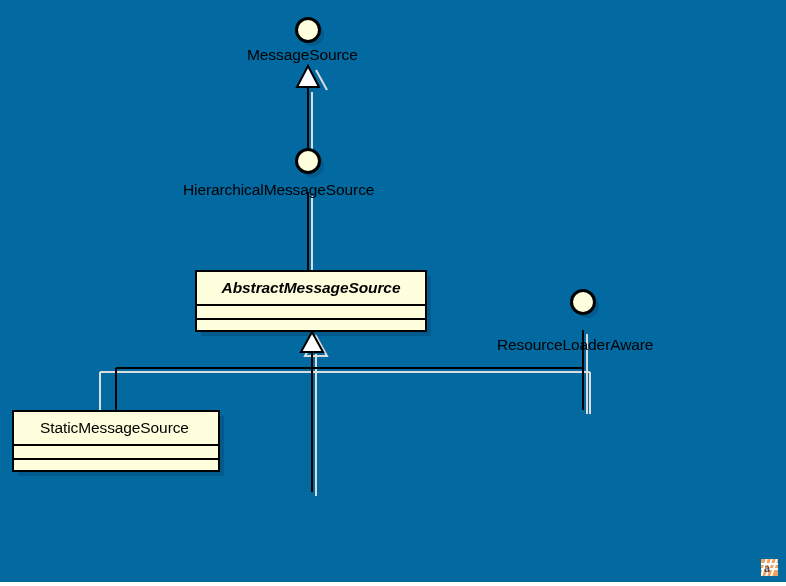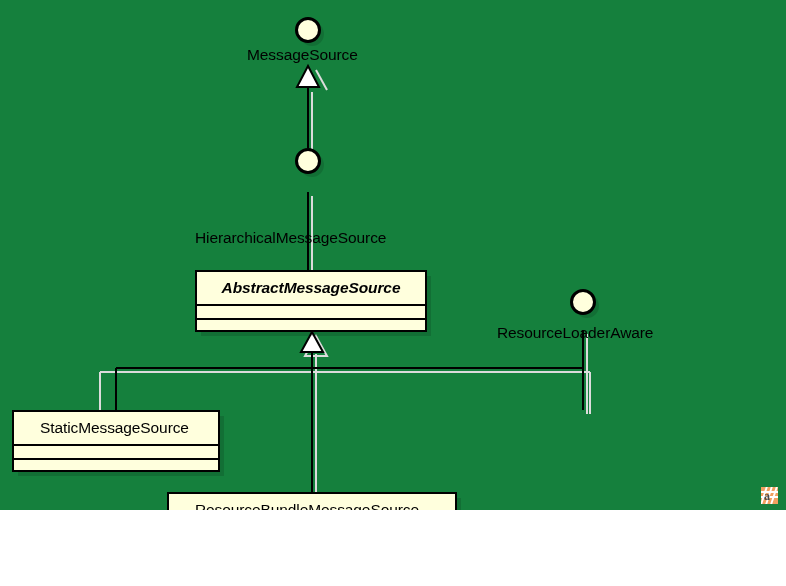--- a/index.html
+++ b/index.html
@@ -6,22 +6,22 @@
     margin: 0;
     padding: 0;
     background: #ffffff;
   }
   body {
     font-family: "Liberation Sans", sans-serif;
   }
   #canvas {
     position: relative;
     width: 786px;
-    height: 510px;
-    background: #15803d;
+    height: 582px;
+    background: #0369a1;
     overflow: hidden;
   }
 
   
   #wires {
     position: absolute;
     left: 0;
     top: 0;
     width: 786px;
     height: 586px;
@@ -173,46 +173,41 @@
     </g>
   </svg>
 
   <div class="iface">
     <div class="ball" style="left:295px; top:17px;"></div>
     <div class="iface-name" style="left:247px; top:46px;">MessageSource</div>
   </div>
 
   <div class="iface">
     <div class="ball" style="left:295px; top:148px;"></div>
-    <div class="iface-name" style="left:195px; top:181px;margin-top:48px;">HierarchicalMessageSource</div>
+    <div class="iface-name" style="left:183px; top:181px;">HierarchicalMessageSource</div>
   </div>
 
   <div class="iface">
     <div class="ball" style="left:570px; top:289px;"></div>
-    <div class="iface-name" style="left:497px; top:324px;">ResourceLoaderAware</div>
+    <div class="iface-name" style="left:497px; top:336px;">ResourceLoaderAware</div>
   </div>
 
   <div class="cls abstract" style="left:195px; top:270px; width:232px; height:62px;">
     <div class="title">AbstractMessageSource</div>
     <div class="compartment"></div>
     <div class="compartment"></div>
   </div>
 
   <div class="cls" style="left:12px; top:410px; width:208px; height:62px;">
     <div class="title">StaticMessageSource</div>
     <div class="compartment"></div>
     <div class="compartment"></div>
   </div>
 
 
-  <div class="cls" style="left:167px; top:492px; width:290px; height:62px;">
-    <div class="title">ResourceBundleMessageSource</div>
-    <div class="compartment"></div>
-    <div class="compartment"></div>
-  </div>
 
   <div id="watermark">
     <span class="wm-logo">
       <span class="g g4"></span>
       <span class="g g5"></span>
       <span class="g g1"></span>
       <span class="g g2"></span>
       <span class="g g3"></span>
       <span class="a">a</span>
     </span>

